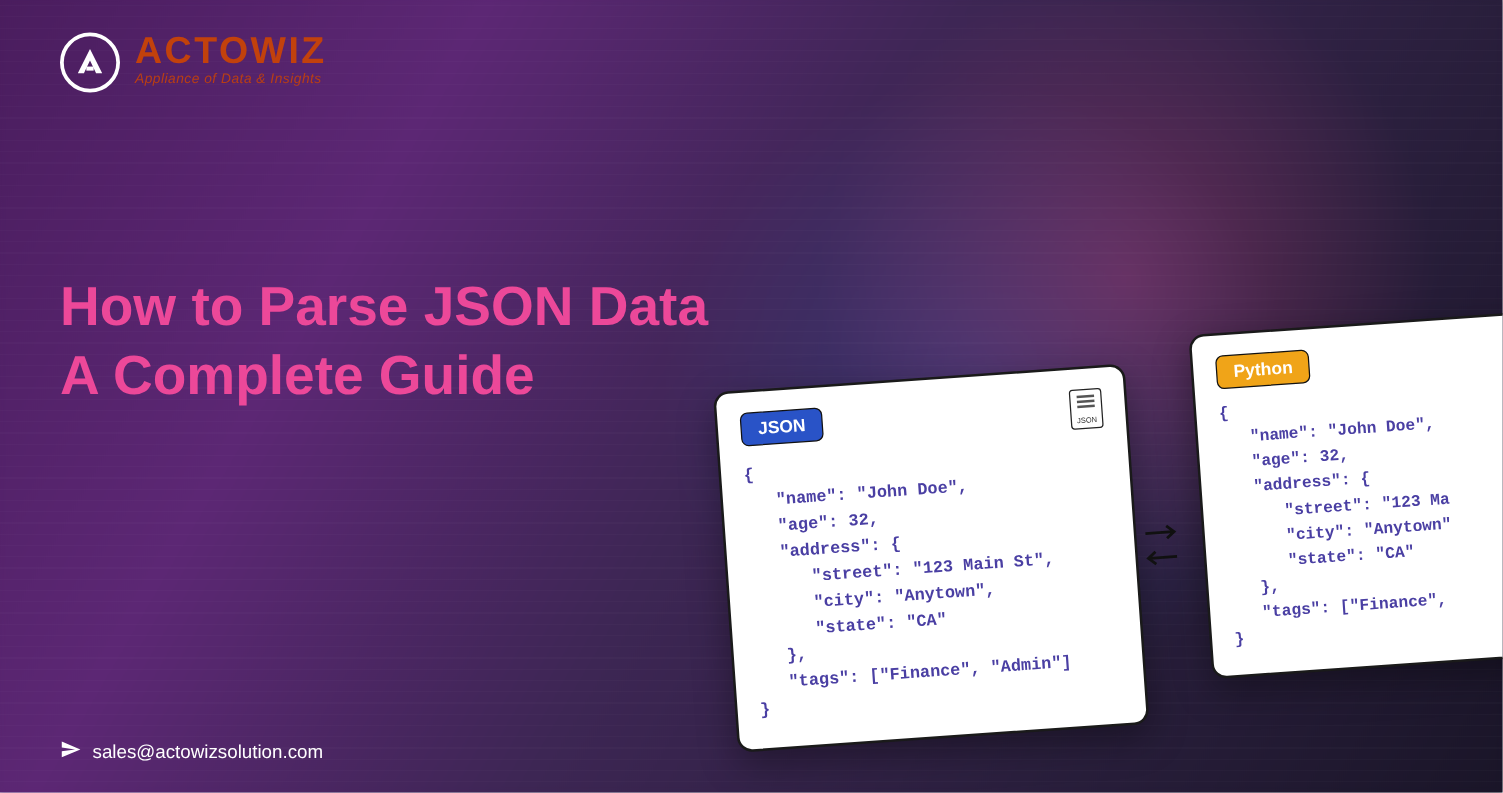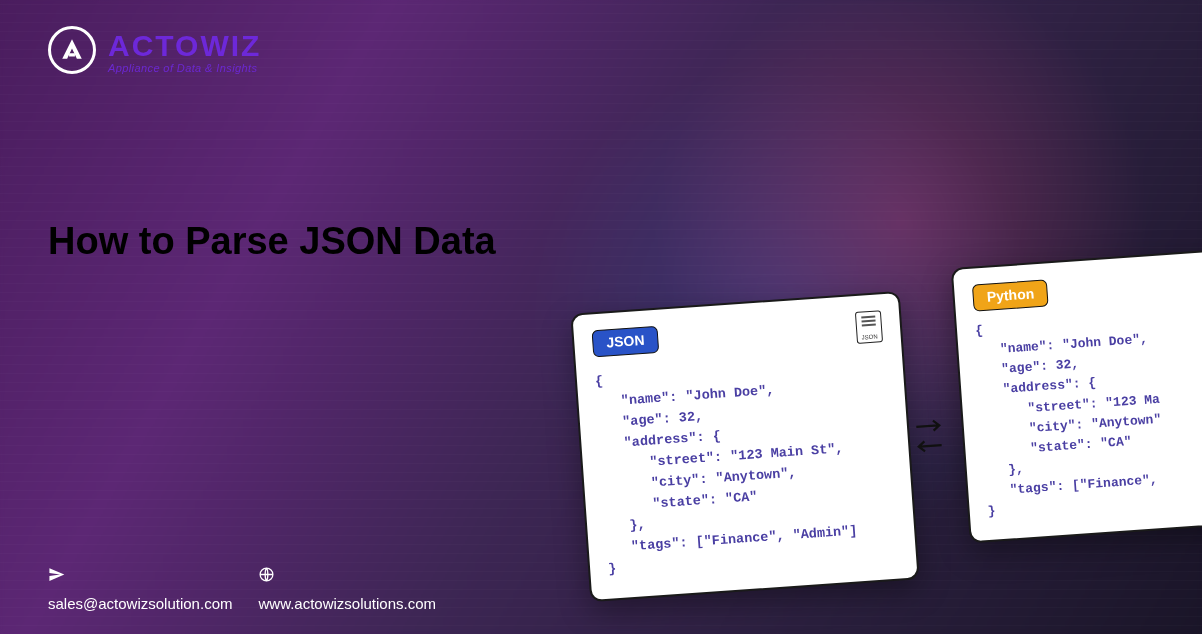--- a/index.html
+++ b/index.html
@@ -24,61 +24,61 @@
   position: absolute;
   inset: 0;
   background:
     repeating-linear-gradient(0deg, transparent 0px, transparent 8px, rgba(255,255,255,0.02) 8px, rgba(255,255,255,0.02) 9px);
 }
 .logo-area {
   position: absolute;
   top: 26px;
   left: 48px;
   display: flex;
-  align-items: flex-end;
+  align-items: flex-start;
   gap: 12px;
-  color: #6d28d9;
+  color: #c2410c;
 }
 .logo-mark {
   width: 48px;
   height: 48px;
   border-radius: 50%;
   border: 3px solid #fff;
   display: flex;
   align-items: center;
   justify-content: center;
   position: relative;
 }
 .logo-mark svg { width: 26px; height: 26px; }
 .logo-text { line-height: 1; }
 .logo-brand { font-size: 30px; font-weight: 700; letter-spacing: 2px; }
 .logo-tag { font-size: 11px; letter-spacing: 0.4px; opacity: 0.92; margin-top: 2px; font-style: italic; }
 
 .headline {
   position: absolute;
   top: 218px;
   left: 48px;
-  color: #000000;
-  font-size: 38px;
+  color: #ec4899;
+  font-size: 44px;
   font-weight: 700;
   line-height: 1.25;
   max-width: 520px;
 }
 
 .contact-bar {
   position: absolute;
   bottom: 22px;
   left: 48px;
   display: flex;
   gap: 26px;
   color: #fff;
   font-size: 15px;
   align-items: center;
 }
-.contact-item { display: flex; align-items: flex-start; gap: 9px; flex-direction: column; }
+.contact-item { display: flex; align-items: center; gap: 9px; }
 .contact-item svg { width: 17px; height: 17px; flex-shrink: 0; }
 
 
 .card {
   position: absolute;
   background: #fff;
   border: 2px solid #1a1a1a;
   border-radius: 12px;
   padding: 16px 18px 18px 18px;
   color: #333;
@@ -158,39 +158,31 @@
       </svg>
   </div>
   <div class="logo-text">
     <div class="logo-brand">ACTOWIZ</div>
     <div class="logo-tag">Appliance of Data &amp; Insights</div>
   </div>
 </div>
 
 <div class="headline">
   <div>How to Parse JSON Data</div>
+  <div>A Complete Guide</div>
 </div>
 
 <div class="contact-bar">
   <div class="contact-item">
     <span>
       <svg viewBox="0 0 24 24" fill="#fff">
           <path d="M2 21l21-9L2 3v7l15 2-15 2v7z"></path>
         </svg>
     </span>
     <span>sales@actowizsolution.com</span>
-  </div>
-  <div class="contact-item">
-    <span>
-      <svg viewBox="0 0 24 24" fill="none" stroke="#fff" stroke-width="1.8">
-          <circle cx="12" cy="12" r="9"></circle>
-          <path d="M3 12h18M12 3c2.5 3 2.5 15 0 18M12 3c-2.5 3-2.5 15 0 18"></path>
-        </svg>
-    </span>
-    <span>www.actowizsolutions.com</span>
   </div>
 </div>
 
 <div class="card card-json">
   <div class="card-header">
     <span class="card-label label-json">JSON</span>
     <div class="file-icon">
       <span class="file-icon-label">JSON</span>
     </div>
   </div>

